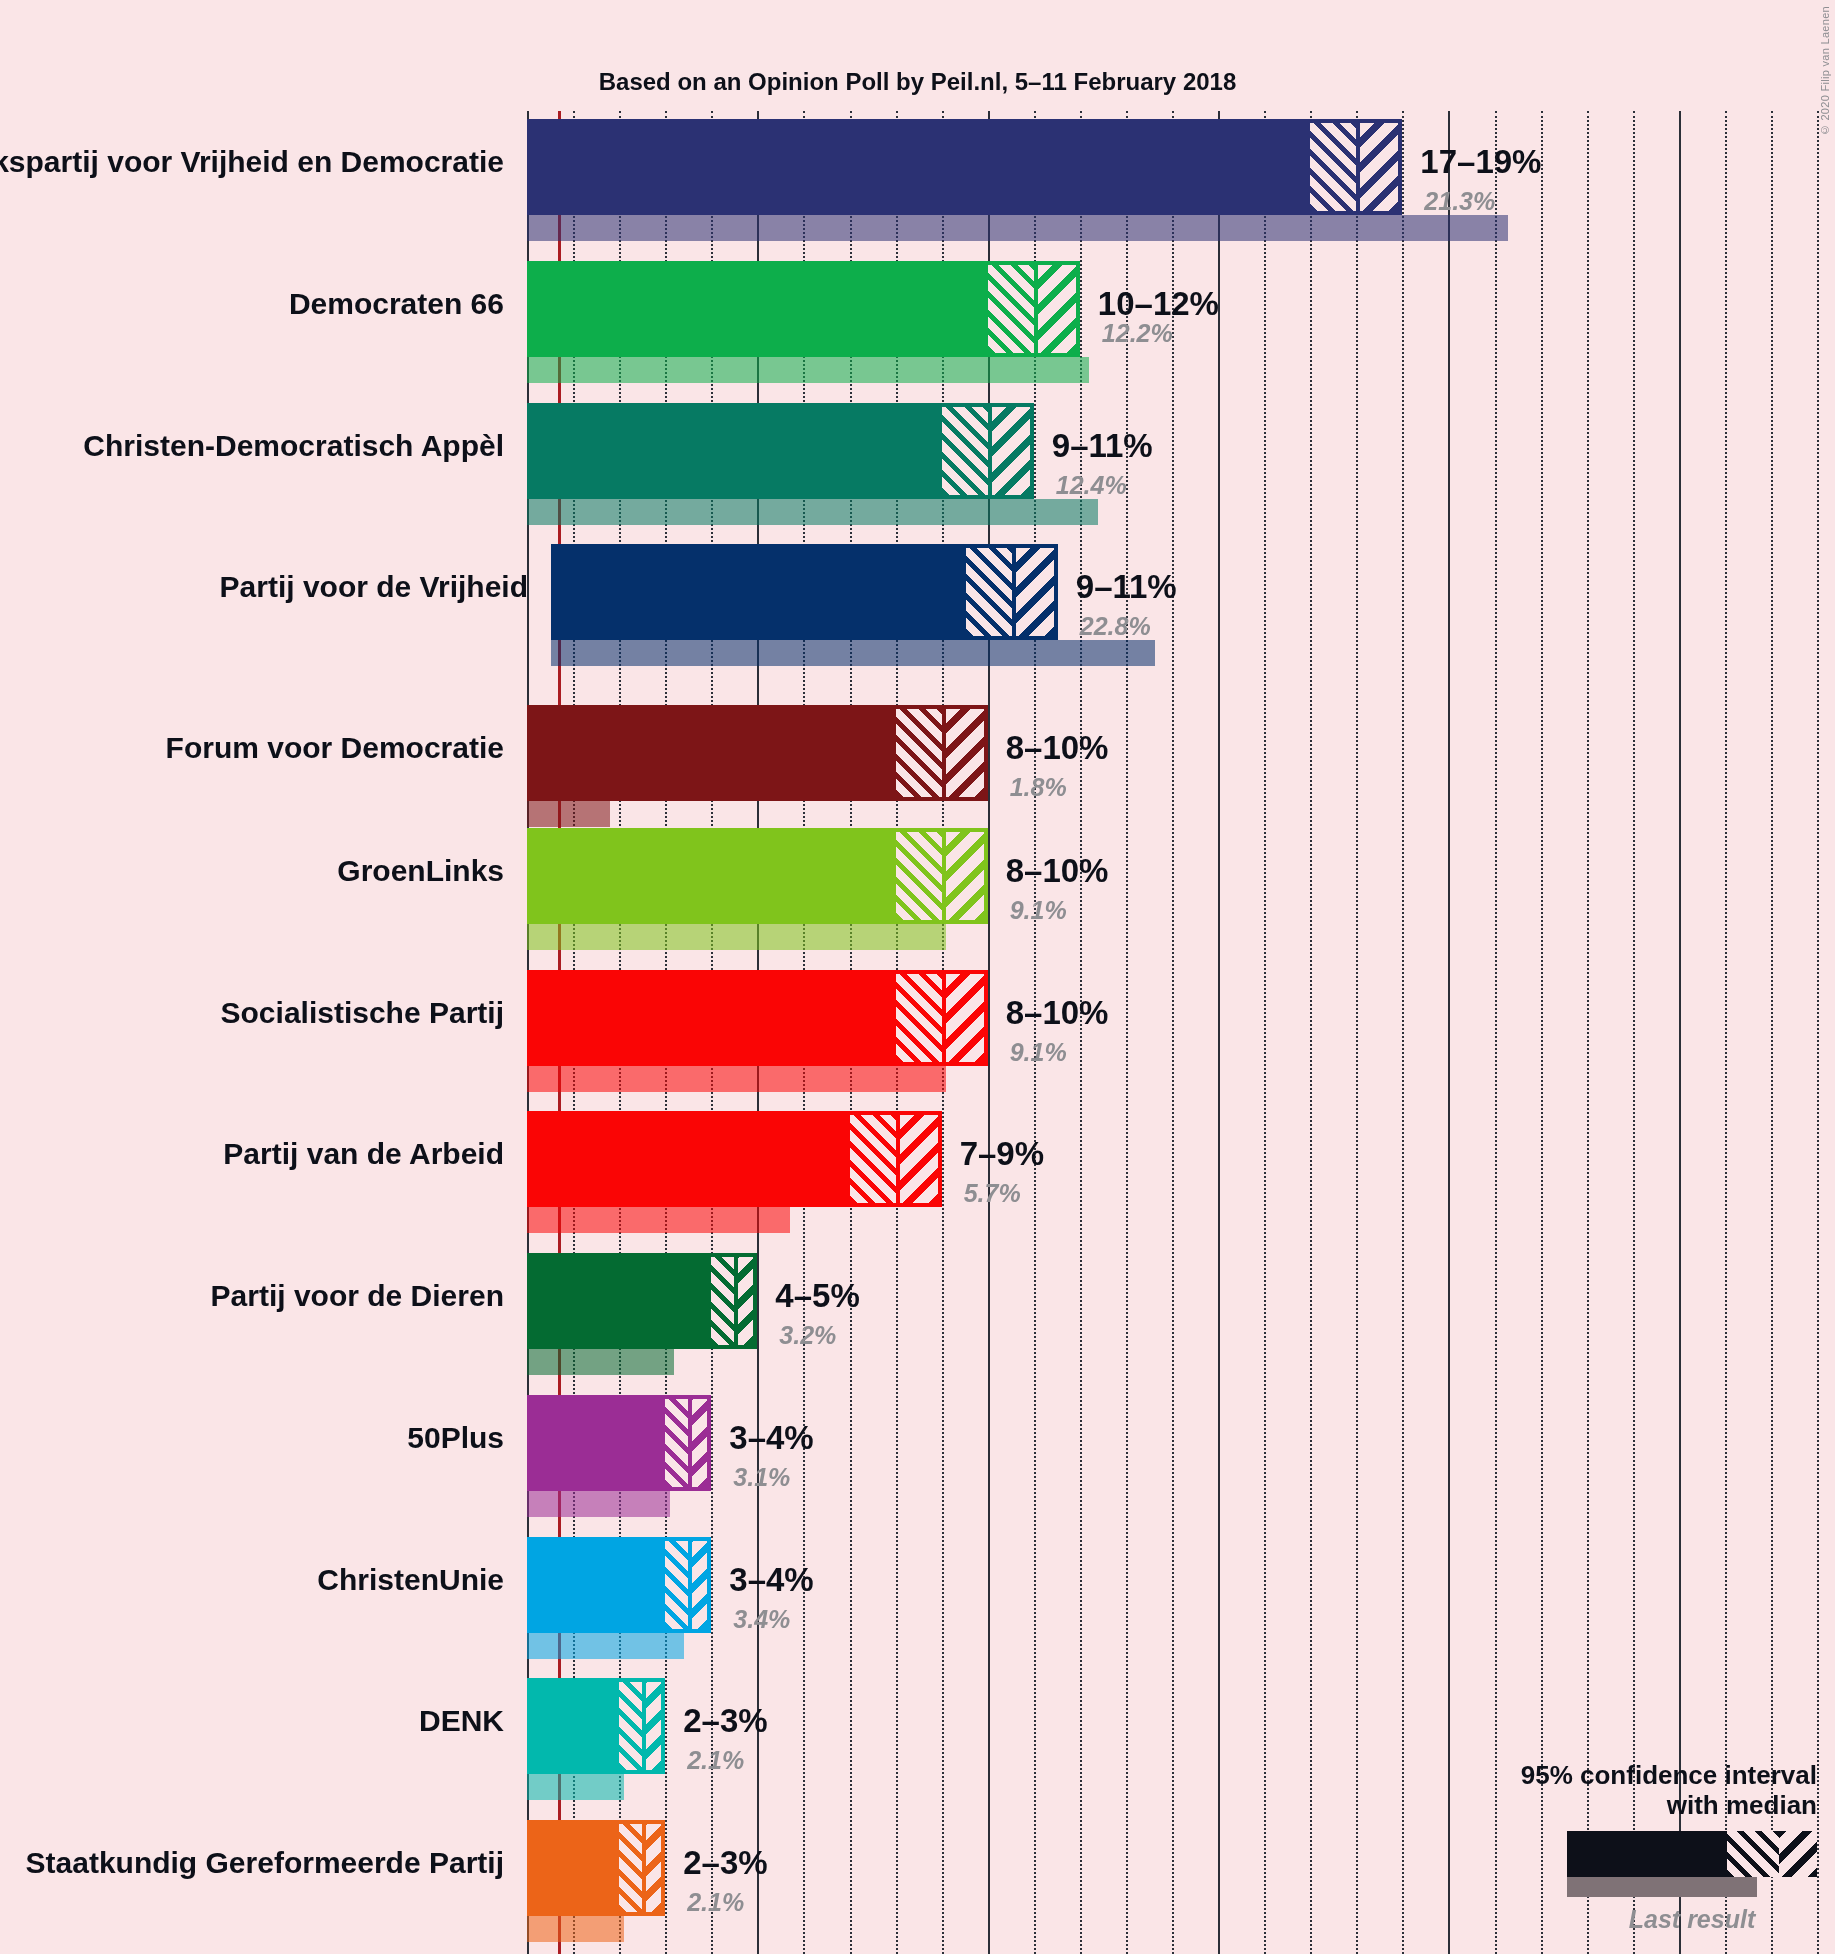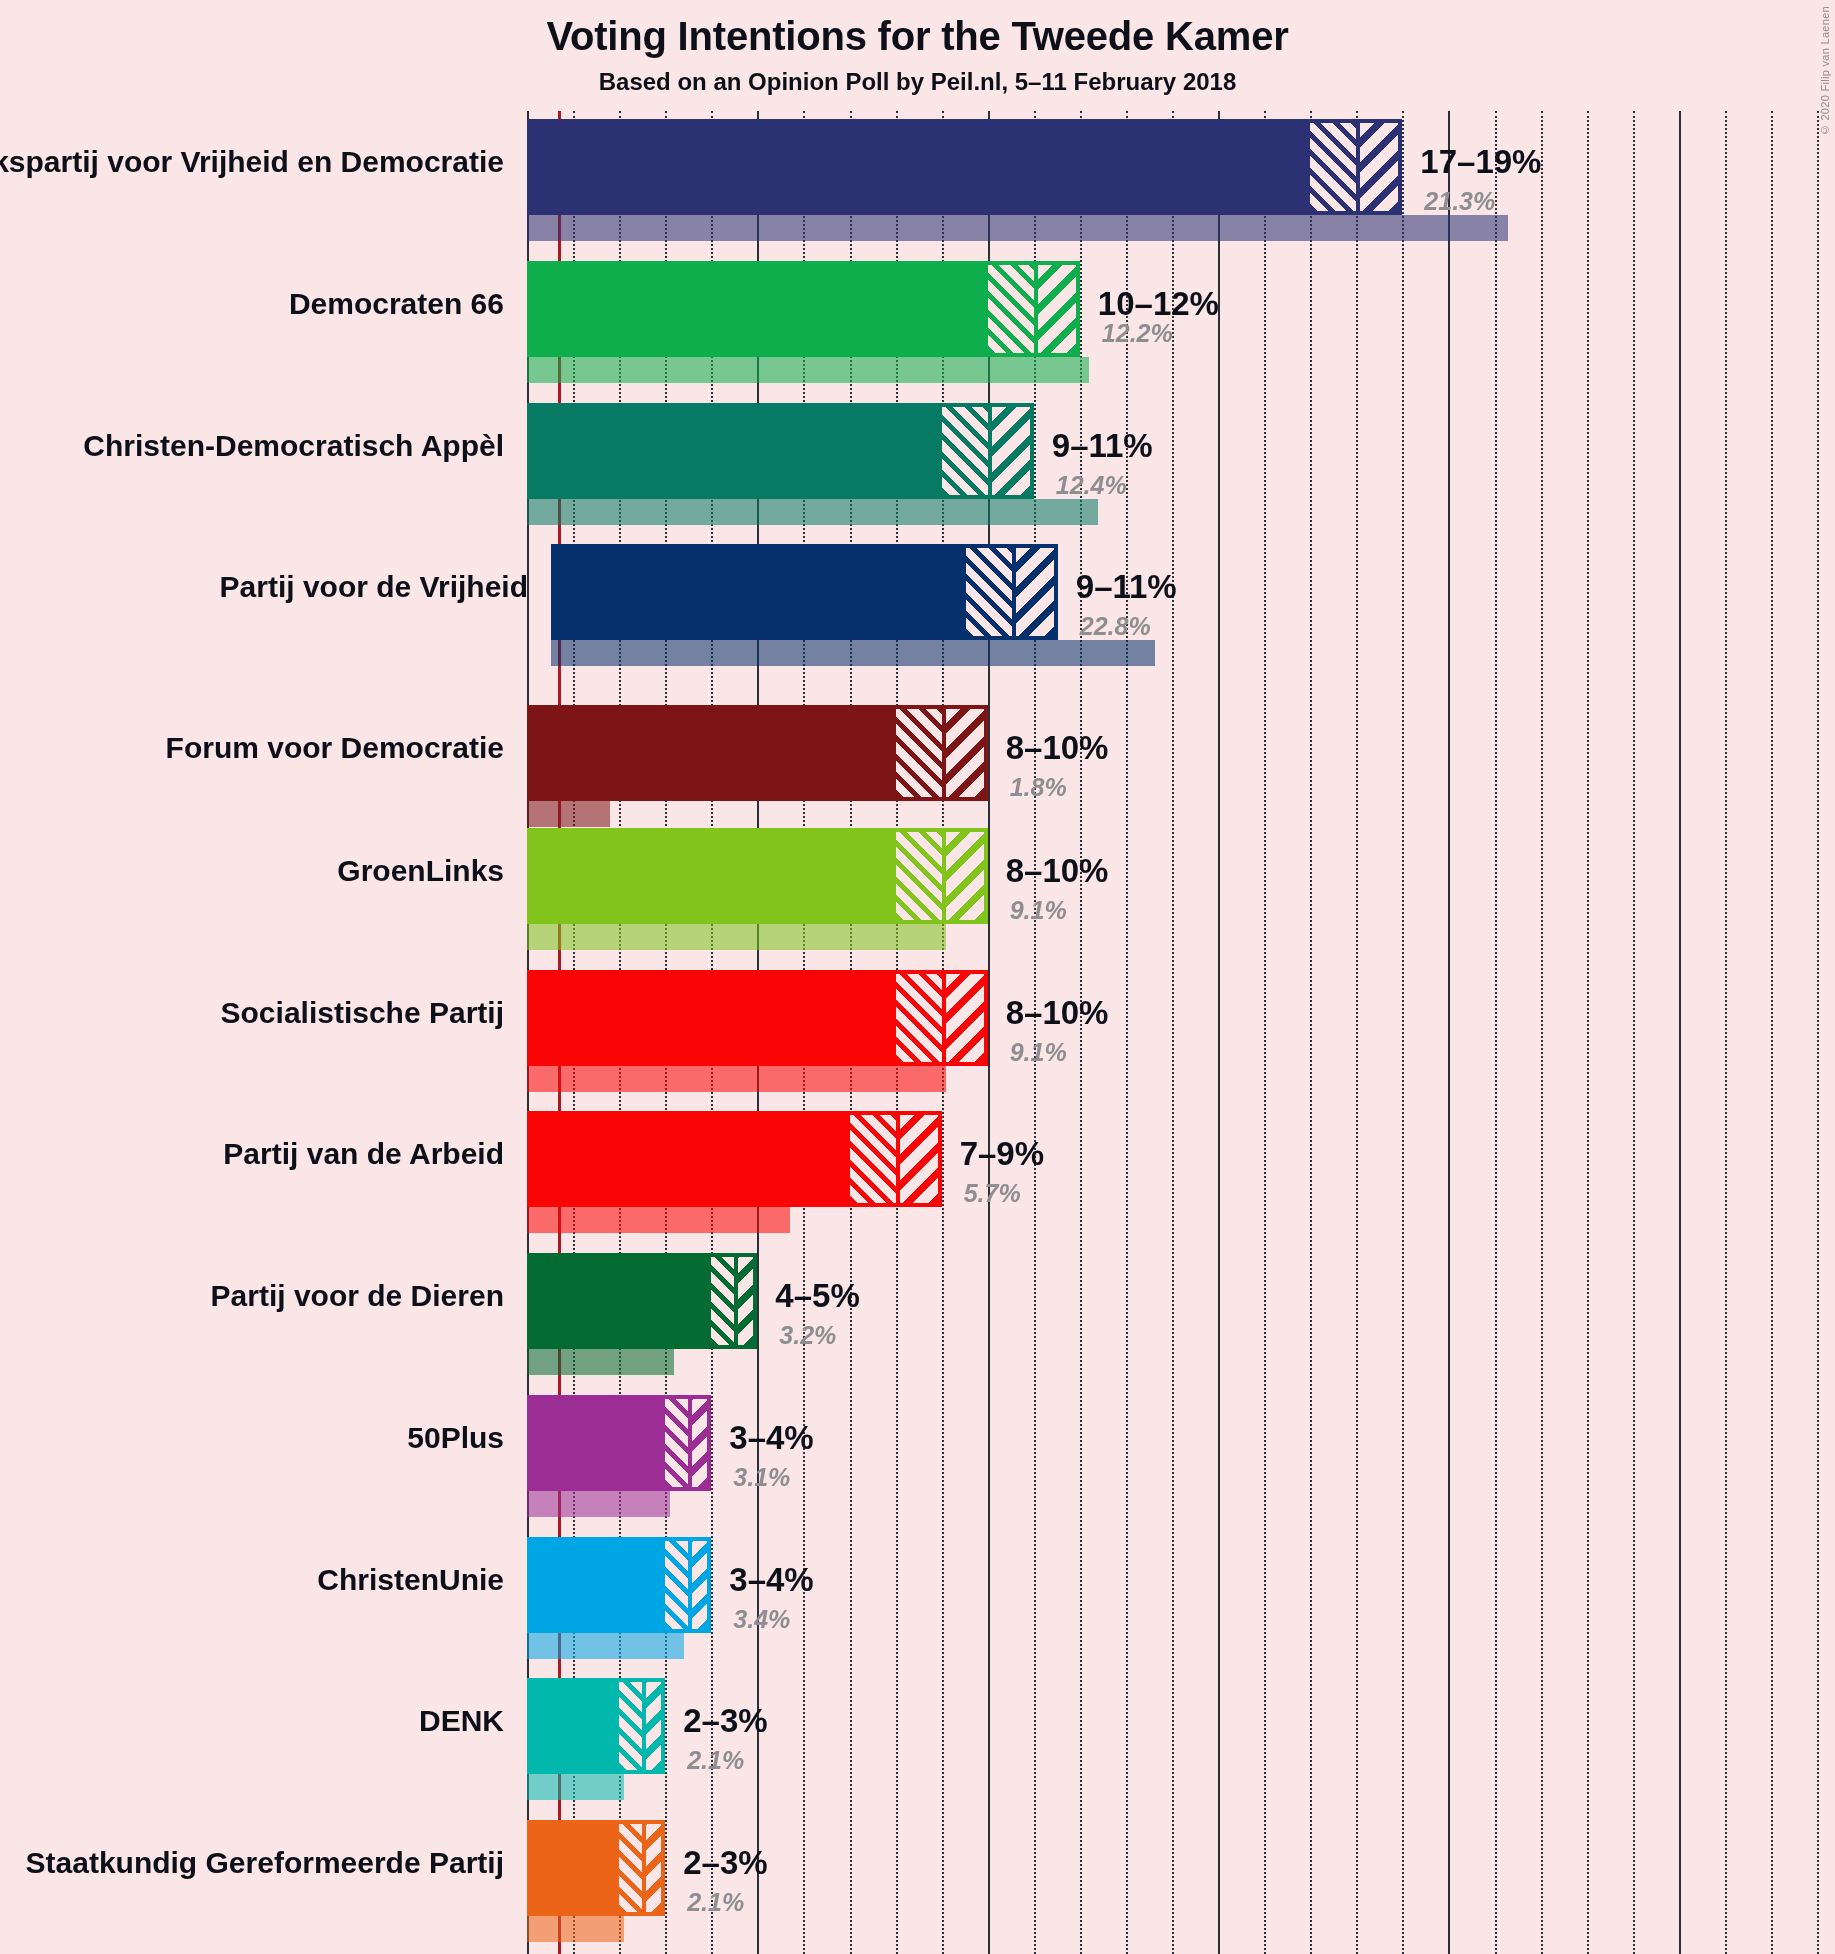--- a/index.html
+++ b/index.html
@@ -94,21 +94,20 @@
   .legend-diag{position:absolute;left:212px;top:0;height:46px;width:38px;box-sizing:border-box;}
   .legend-last{position:absolute;left:0;top:46px;height:20px;width:190px;background:#7f7276;}
   .legend-foot{font-size:25px;font-style:italic;font-weight:bold;color:#8e8e92;
      text-align:center;width:250px;margin-left:auto;margin-top:2px;}
 </style>
 </head>
 <body>
 
 <div id="chart-root">
 
-  <div class="title">Voting Intentions for the Tweede Kamer</div>
   <div class="subtitle">Based on an Opinion Poll by Peil.nl, 5–11 February 2018</div>
   <div class="copyright">© 2020 Filip van Laenen</div>
 
   <div id="plot">
     <div class="grid" id="gridlines">
         <div class="gline" style="left: 46.0714px;"></div>
         <div class="gline" style="left: 92.1429px;"></div>
         <div class="gline" style="left: 138.214px;"></div>
         <div class="gline" style="left: 184.286px;"></div>
         <div class="gline major" style="left: 230.357px;"></div>
@@ -278,14 +277,27 @@
             <div class="bar-solid" style="width: 92.1429px; background: rgb(236, 100, 24);"></div>
             <div class="bar-cross" style="left: 92.1429px; width: 23.0357px; background-image: repeating-linear-gradient(45deg, rgb(236, 100, 24) 0px, rgb(236, 100, 24) 5px, rgb(250, 229, 231) 5px, rgb(250, 229, 231) 13px), repeating-linear-gradient(-45deg, rgb(236, 100, 24) 0px, rgb(236, 100, 24) 5px, transparent 5px, transparent 13px); border-top: 4px solid rgb(236, 100, 24); border-bottom: 4px solid rgb(236, 100, 24);"></div>
             <div class="bar-diag" style="left: 115.179px; width: 23.0357px; background-image: repeating-linear-gradient(-45deg, rgb(236, 100, 24) 0px, rgb(236, 100, 24) 7px, rgb(250, 229, 231) 7px, rgb(250, 229, 231) 18px); border: 4px solid rgb(236, 100, 24);"></div>
           </div>
           <div class="val-range" style="left: 156.214px; top: 24px;">2–3%</div>
           <div class="val-last" style="left: 160.214px; top: 68px;">2.1%</div>
         </div>
       </div>
   </div>
 
+  <div class="legend">
+    <div class="legend-title">
+      <div>95% confidence interval</div>
+      <div>with median</div>
+    </div>
+    <div class="legend-bar-wrap">
+      <div class="legend-bar"></div>
+      <div class="legend-cross" id="legend-cross" style="background-image: repeating-linear-gradient(45deg, rgb(13, 16, 25) 0px, rgb(13, 16, 25) 5px, rgb(250, 229, 231) 5px, rgb(250, 229, 231) 13px), repeating-linear-gradient(-45deg, rgb(13, 16, 25) 0px, rgb(13, 16, 25) 5px, transparent 5px, transparent 13px);"></div>
+      <div class="legend-diag" id="legend-diag" style="background-image: repeating-linear-gradient(-45deg, rgb(13, 16, 25) 0px, rgb(13, 16, 25) 7px, rgb(250, 229, 231) 7px, rgb(250, 229, 231) 18px);"></div>
+      <div class="legend-last"></div>
+    </div>
+    <div class="legend-foot">Last result</div>
+  </div>
 
 </div>
 
 </body></html>

